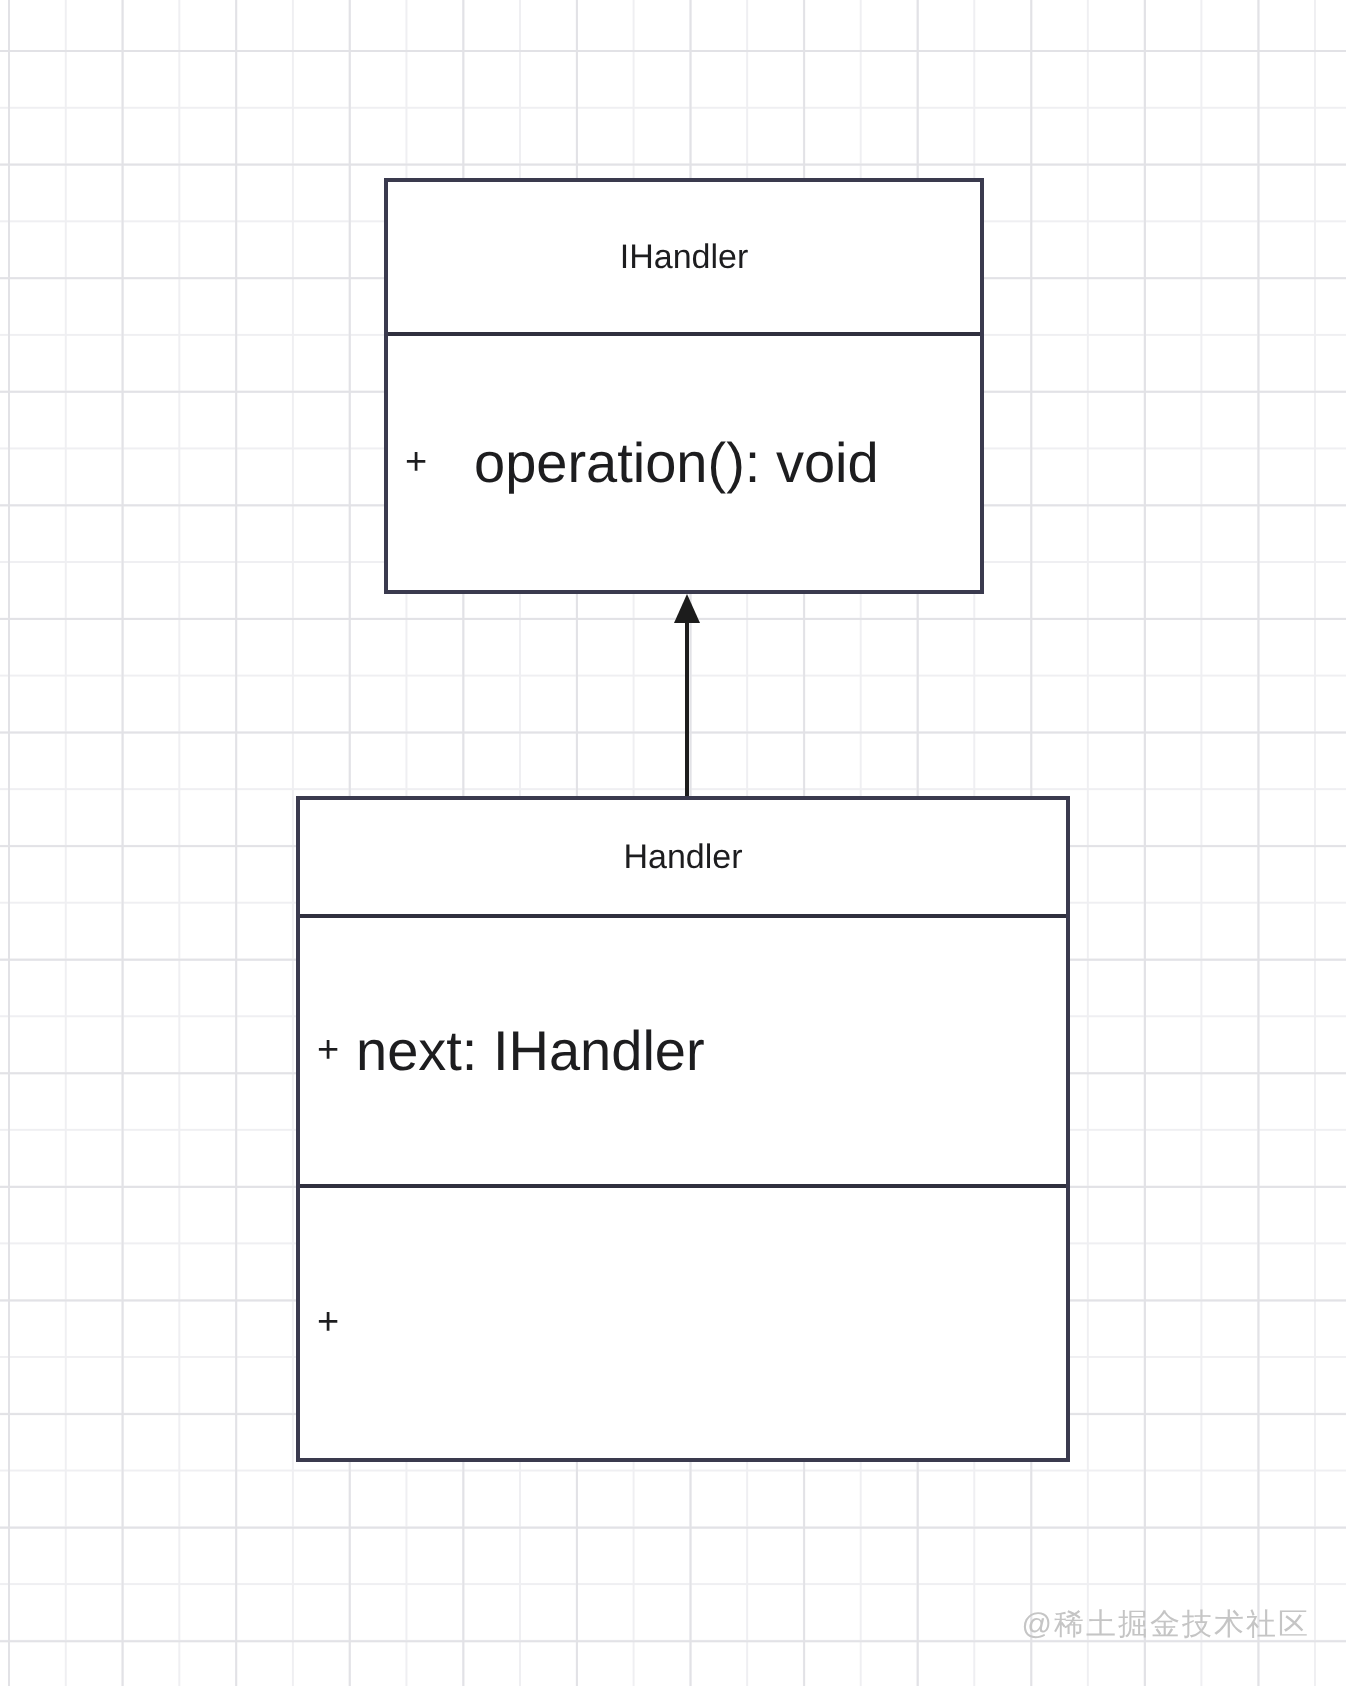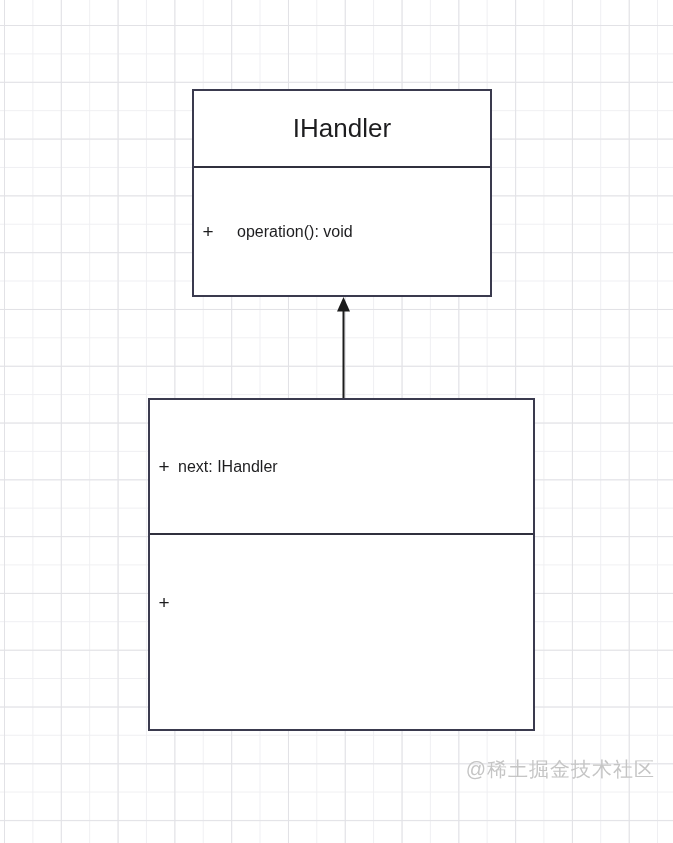--- a/index.html
+++ b/index.html
@@ -32,21 +32,21 @@
     position: absolute;
     box-sizing: border-box;
     background: #ffffff;
     border: 2px solid #3a3a4e;
     color: #1d1d1f;
   }
   .uml-class .uml-title {
     display: flex;
     align-items: center;
     justify-content: center;
-    font-size: 26px;
+    font-size: 17px;
     color: #1d1d1f;
     border-bottom: 2px solid #30303e;
     box-sizing: border-box;
   }
   .uml-section {
     display: flex;
     align-items: center;
     box-sizing: border-box;
     padding-left: 7px;
   }
@@ -59,40 +59,40 @@
     width: 100%;
   }
   .vis {
     width: 14px;
     font-size: 19px;
     color: #1d1d1f;
     text-align: center;
     flex: 0 0 auto;
   }
   .member {
-    font-size: 16px;
+    font-size: 28px;
     color: #1d1d1f;
     white-space: nowrap;
   }
   
   .box-ihandler { left: 192px; top: 89px; width: 300px; height: 208px; }
   .box-ihandler .uml-title { height: 77px; }
   .box-ihandler .sec-methods { height: 127px; }
   .box-ihandler .member { margin-left: 22px; }
   
   .box-handler { left: 148px; top: 398px; width: 387px; height: 333px; }
   .box-handler .uml-title { height: 59px; }
   .box-handler .sec-attrs { height: 135px; }
   .box-handler .sec-methods { height: 135px; }
   .box-handler .member { margin-left: 7px; }
   .watermark {
     position: absolute;
-    top: 756px;
+    top: 803px;
     right: 18px;
-    font-size: 20px;
+    font-size: 15px;
     letter-spacing: 1px;
     color: #c5c5c5;
   }
 </style>
 </head>
 <body>
 
 <div class="canvas">
 
   <svg class="arrow-layer" viewBox="0 0 673 843">
@@ -104,20 +104,21 @@
     <div class="uml-title">IHandler</div>
     <div class="uml-section sec-methods">
       <div class="member-row">
         <span class="vis">+</span>
         <span class="member">operation(): void</span>
       </div>
     </div>
   </div>
 
   <div class="uml-class box-handler">
+    <div class="uml-title">Handler</div>
     <div class="uml-section sec-attrs divided">
       <div class="member-row">
         <span class="vis">+</span>
         <span class="member">next: IHandler</span>
       </div>
     </div>
     <div class="uml-section sec-methods">
       <div class="member-row">
         <span class="vis">+</span>
       </div>

